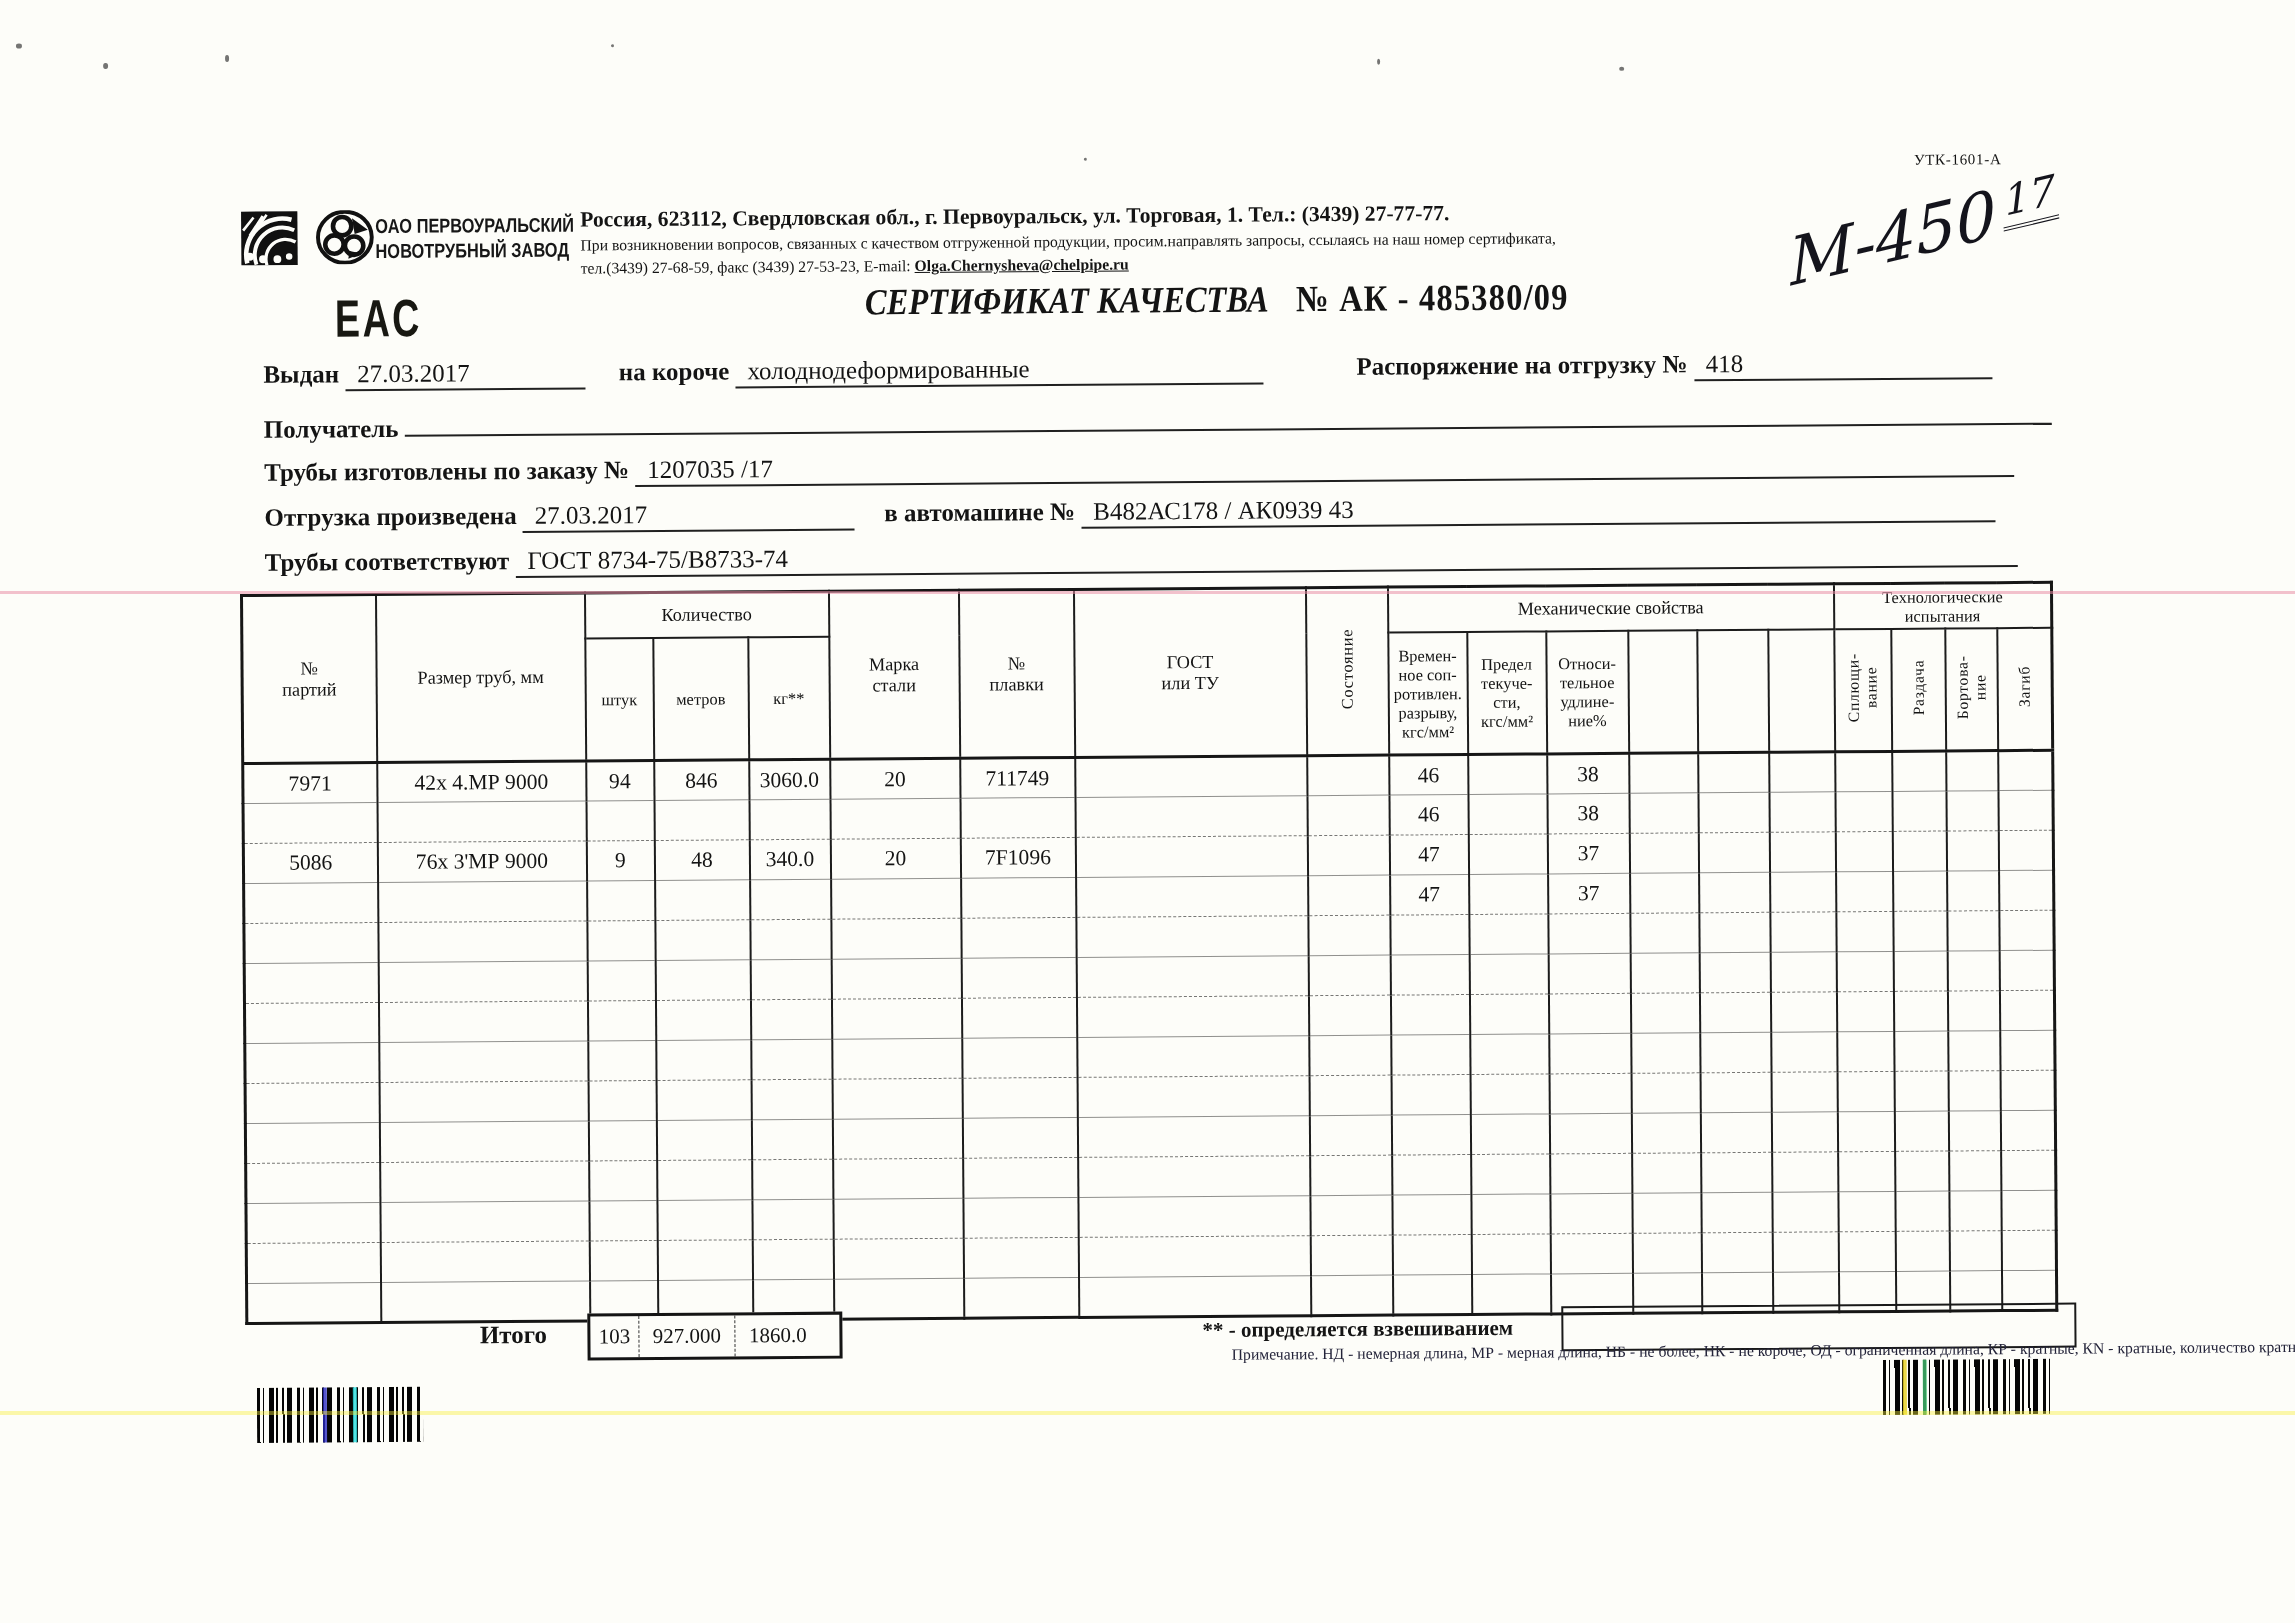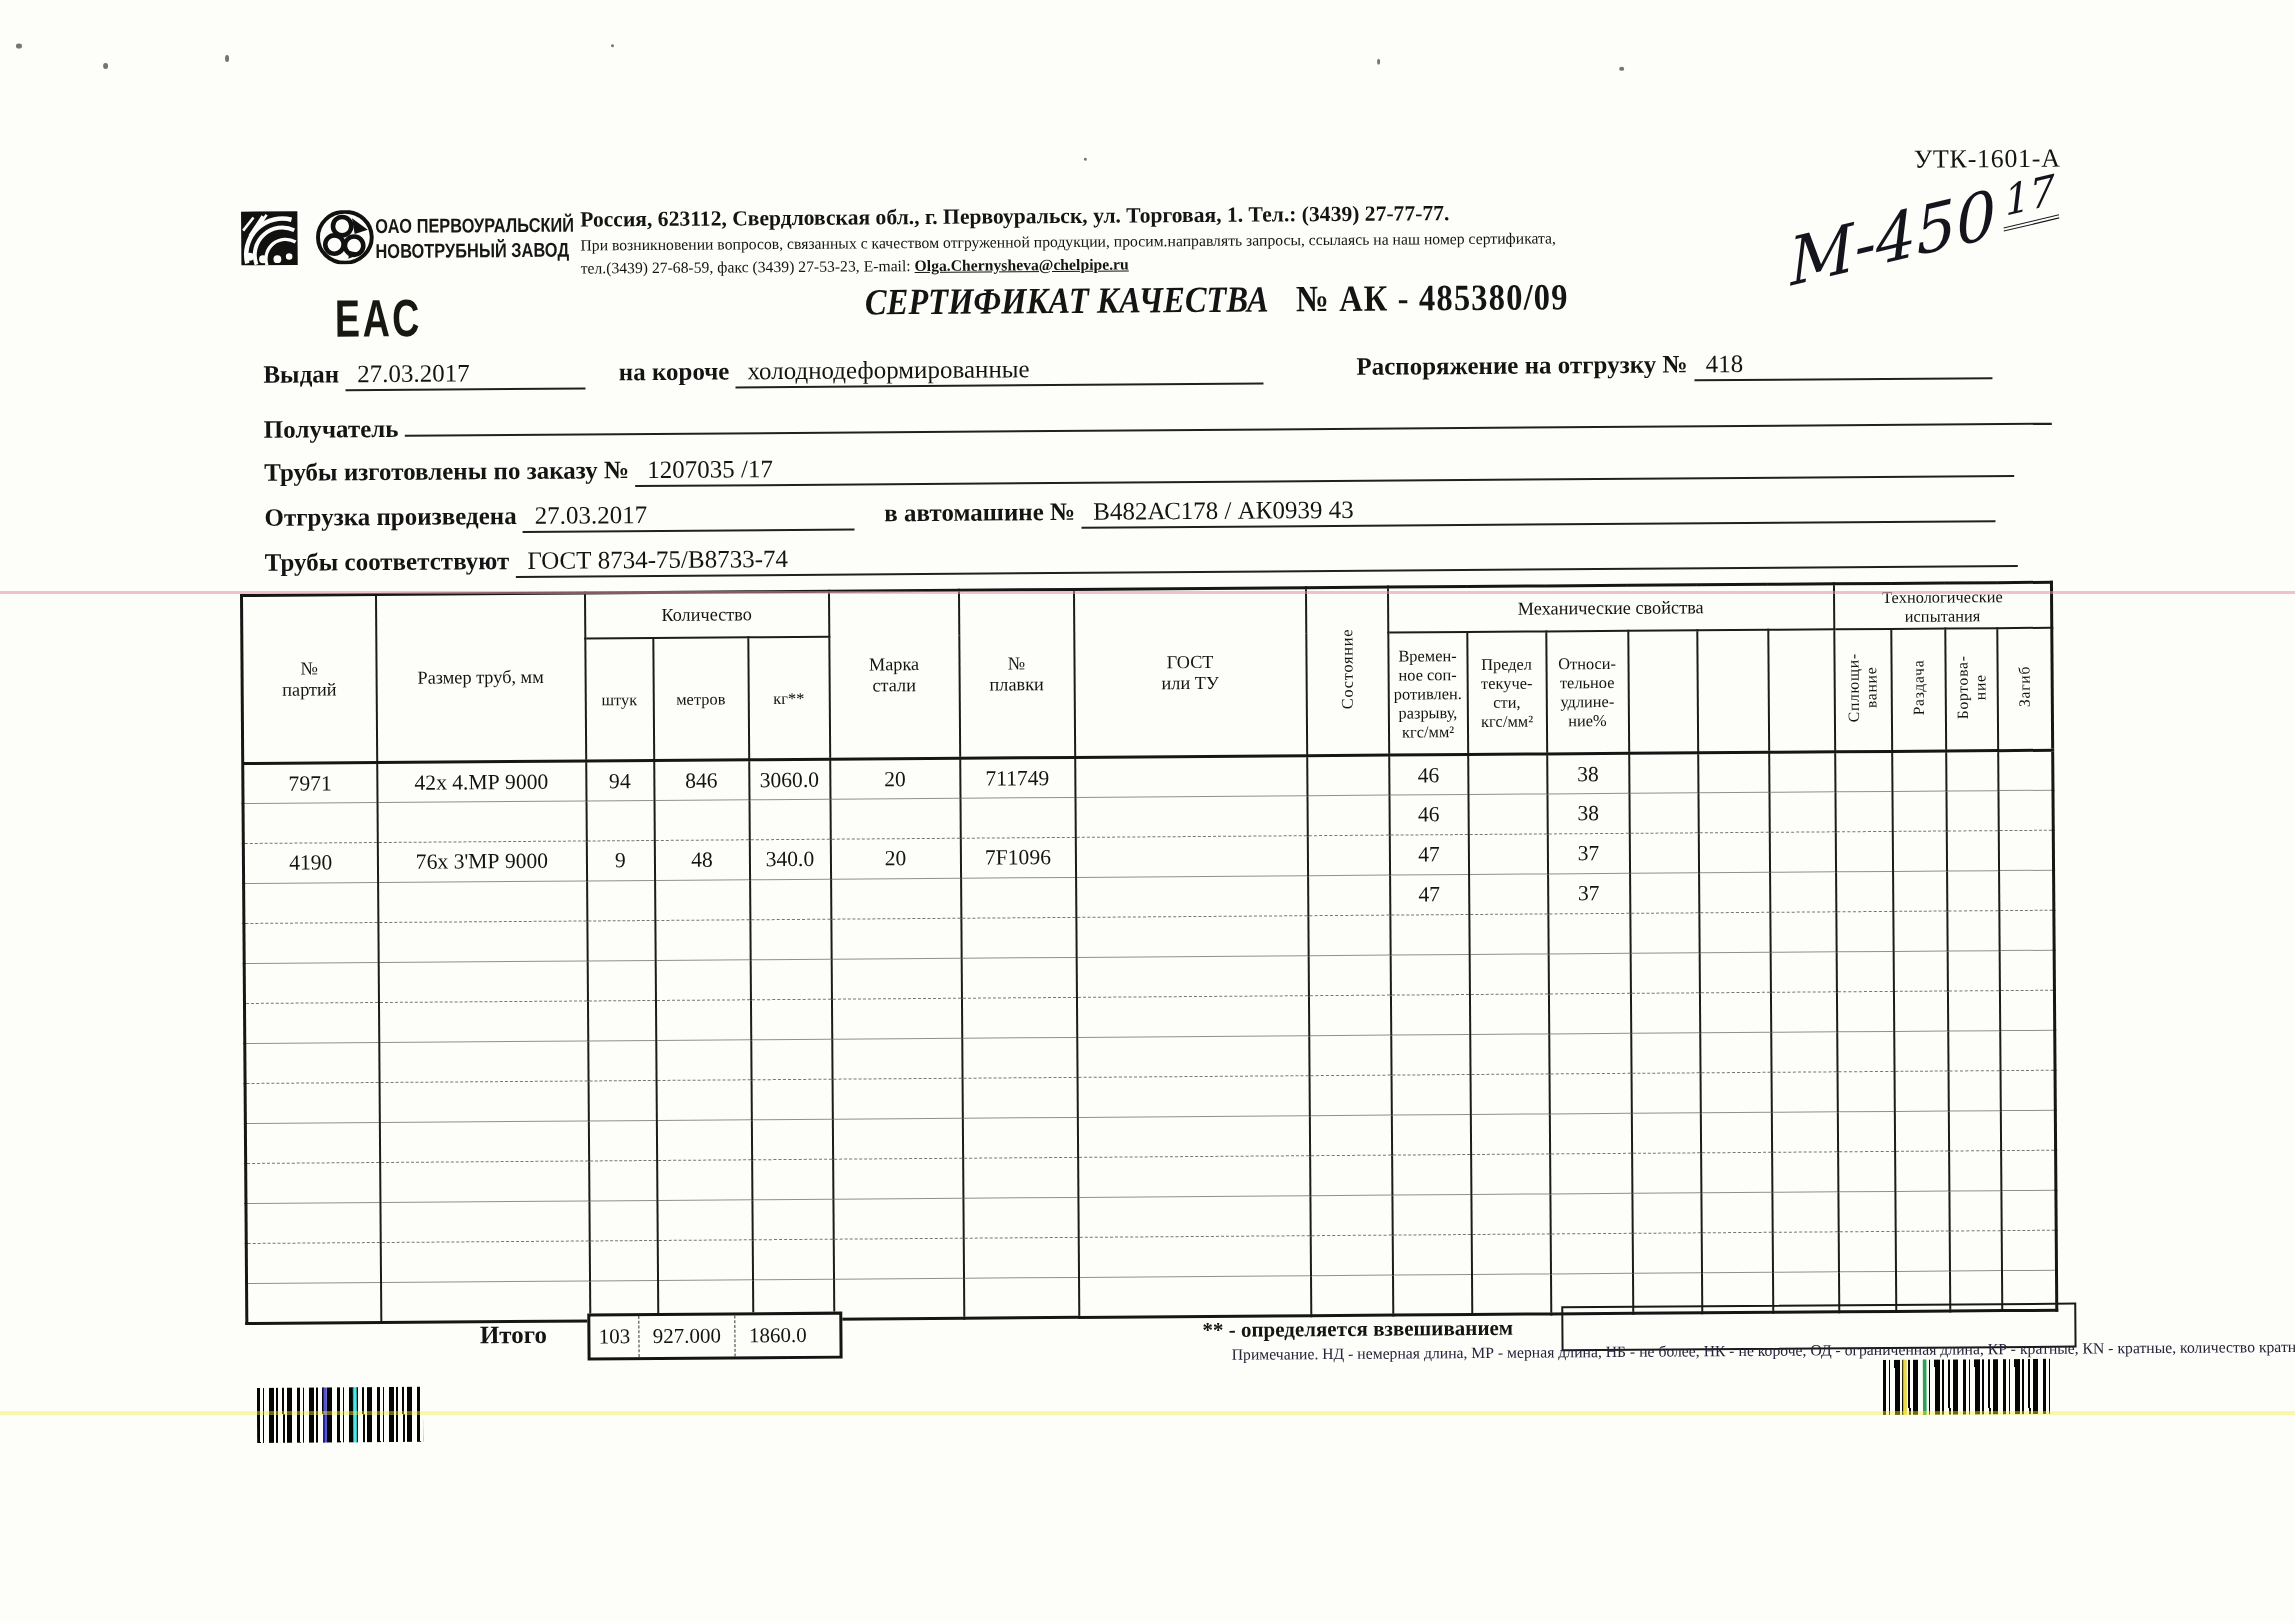--- a/index.html
+++ b/index.html
@@ -16,21 +16,21 @@
            font-weight:bold;font-size:20px;line-height:25px;letter-spacing:0px;
            transform:scaleX(0.82);transform-origin:left top;white-space:pre-line;color:#171717;}
   .addr{position:absolute;left:583px;top:208px;width:1178px;}
   .addr-l1{font-size:21.6px;font-weight:bold;line-height:29px;white-space:nowrap;}
   .addr-l2{font-size:15.7px;line-height:22px;white-space:nowrap;}
   .addr-l3{font-size:15.7px;line-height:23.6px;white-space:nowrap;}
   .addr-email{font-weight:bold;text-decoration:underline;}
   .eac{position:absolute;left:337px;top:290px;font-family:"Liberation Sans",sans-serif;
        font-weight:900;font-size:41px;letter-spacing:2.6px;color:#181812;
        transform:scaleY(1.28) scaleX(0.92);transform-origin:left top;}
-  .form-code{position:absolute;left:1917px;top:157px;font-size:26px;letter-spacing:0.7px;}
+  .form-code{position:absolute;left:1917px;top:164px;font-size:15px;letter-spacing:0.7px;}
   .handwriting{position:absolute;left:1790px;top:236px;font-family:"DejaVu Serif",serif;
        font-style:italic;font-size:65px;color:#14141c;
        transform:rotate(-13deg) skewX(-10deg);transform-origin:left top;white-space:nowrap;}
   .hw-sup{font-size:41px;vertical-align:18.3px;border-bottom:4.6px double #14141c;padding:0 2.6px 1.3px 2.6px;margin-left:6.5px;}
 
   
   .title{position:absolute;left:867px;top:285px;font-weight:bold;font-style:italic;
          font-size:37px;white-space:nowrap;transform:scaleX(0.88);transform-origin:left top;}
   .title .num{font-style:normal;margin-left:31px;letter-spacing:1.3px;}
 
@@ -271,21 +271,21 @@
               <td>38</td>
               <td></td>
               <td></td>
               <td></td>
               <td></td>
               <td></td>
               <td></td>
               <td></td>
             </tr>
             <tr>
-              <td>4190</td>
+              <td>5086</td>
               <td>76х 3'МР 9000</td>
               <td>9</td>
               <td>48</td>
               <td>340.0</td>
               <td>20</td>
               <td>7F1096</td>
               <td></td>
               <td></td>
               <td>47</td>
               <td></td>

